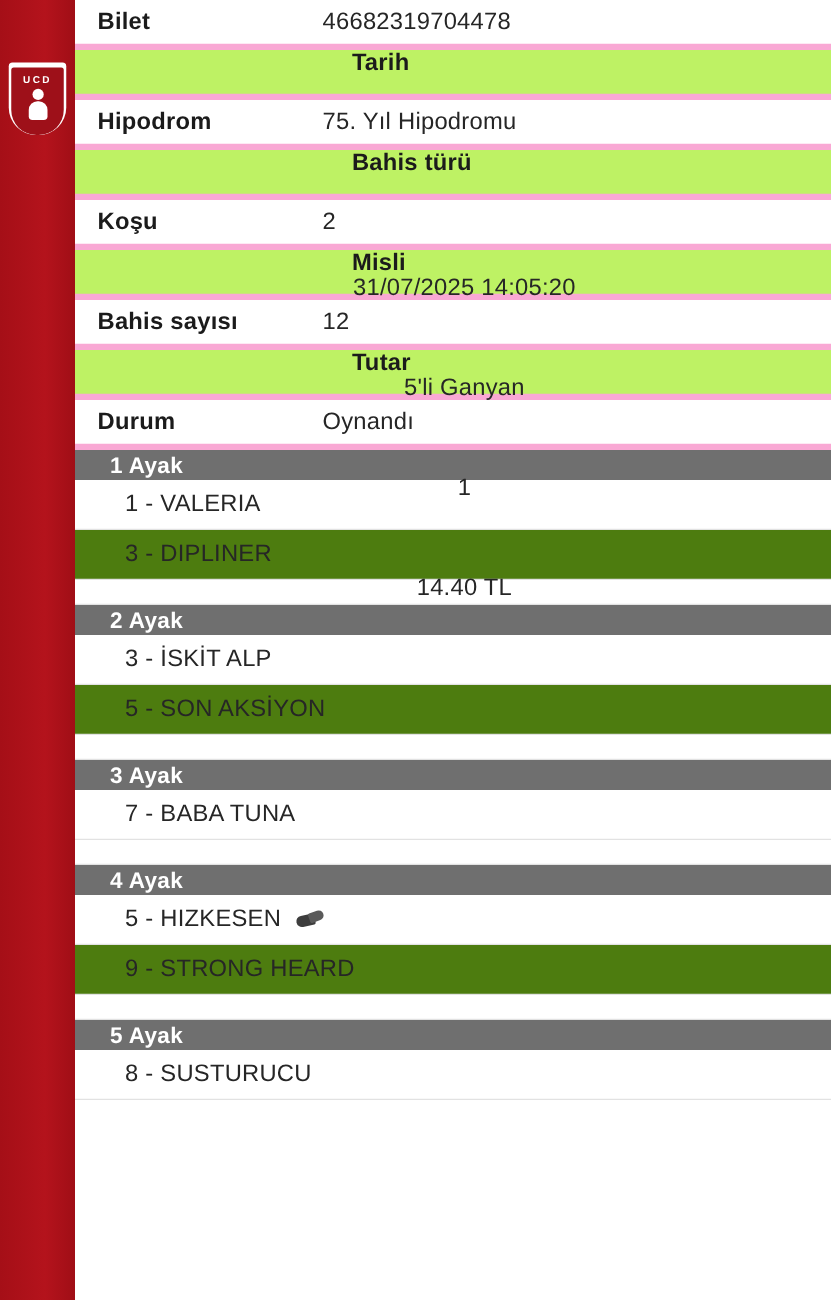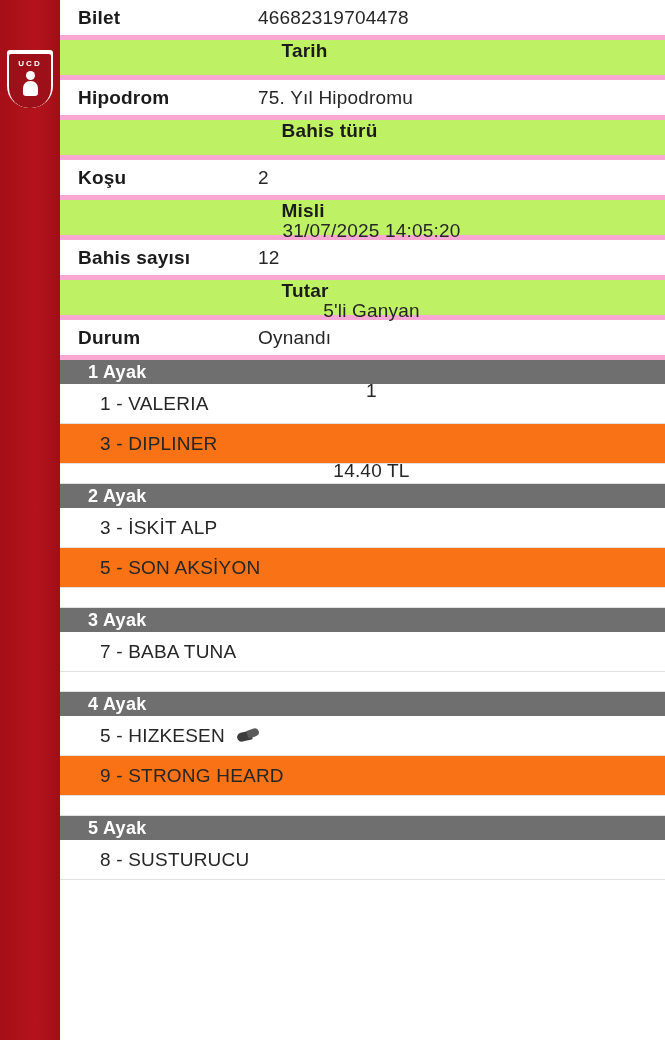--- a/index.html
+++ b/index.html
@@ -123,21 +123,21 @@
   .horse-row {
     height: 40px;
     display: flex;
     align-items: center;
     padding-left: 40px;
     font-size: 19px;
     color: #262626;
     border-bottom: 1px solid #e2e2e2;
     letter-spacing: 0.2px;
   }
-  .horse-row.alt { background: #f97316; }
+  .horse-row.alt { background: #4d7c0f; }
   .leg-gap {
     height: 20px;
     background: #ffffff;
     border-bottom: 1px solid #e2e2e2;
   }
   .blinker {
     display: inline-block;
     margin-left: 12px;
     width: 22px;
     height: 14px;

